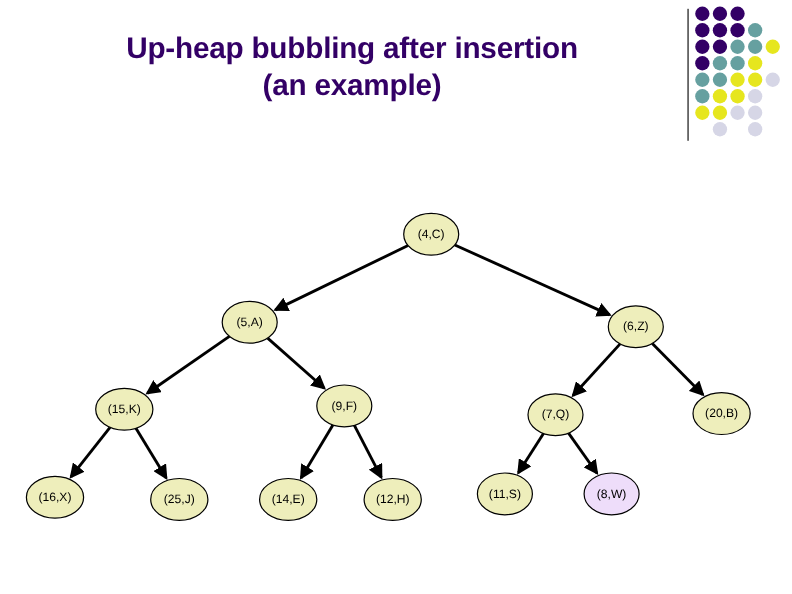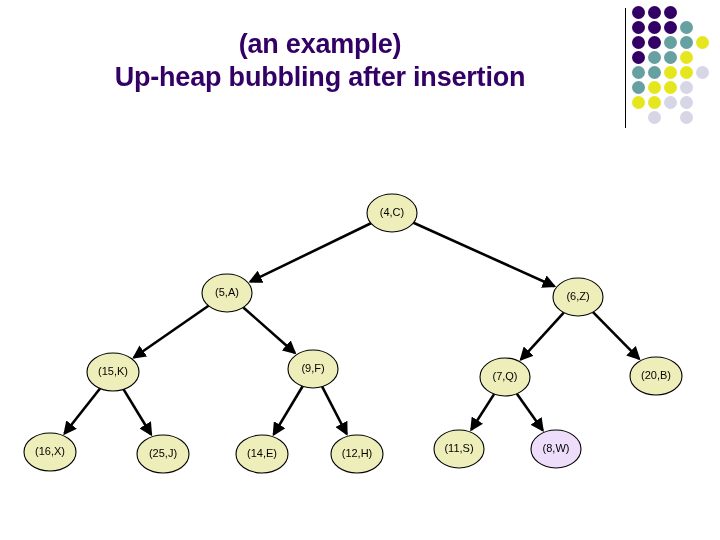--- a/index.html
+++ b/index.html
@@ -79,22 +79,22 @@
     stroke-width: 2.6;
     fill: none;
   }
 </style>
 </head>
 <body>
 
 <div id="slide">
 
   <div id="title">
+    <span class="line">Up-heap bubbling after insertion</span>
     <span class="line">(an example)</span>
-    <span class="line">Up-heap bubbling after insertion</span>
   </div>
 
   <div id="deco-divider"></div>
   <div id="deco-dots">
       <div class="deco-dot" style="left: 0px; top: 0px; background: rgb(51, 0, 102);"></div>
       <div class="deco-dot" style="left: 16px; top: 0px; background: rgb(51, 0, 102);"></div>
       <div class="deco-dot" style="left: 32px; top: 0px; background: rgb(51, 0, 102);"></div>
       <div class="deco-dot" style="left: 0px; top: 15px; background: rgb(51, 0, 102);"></div>
       <div class="deco-dot" style="left: 16px; top: 15px; background: rgb(51, 0, 102);"></div>
       <div class="deco-dot" style="left: 32px; top: 15px; background: rgb(51, 0, 102);"></div>

